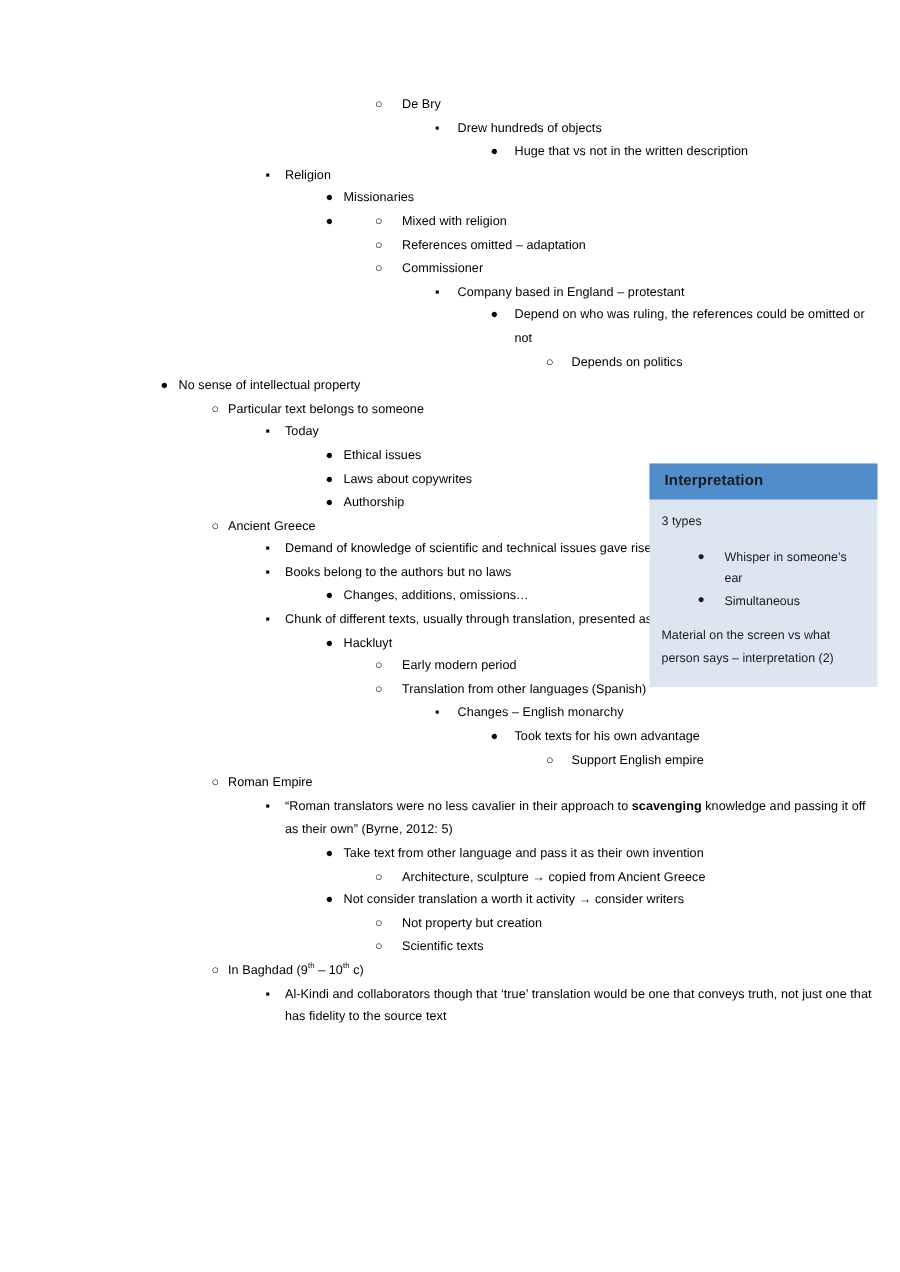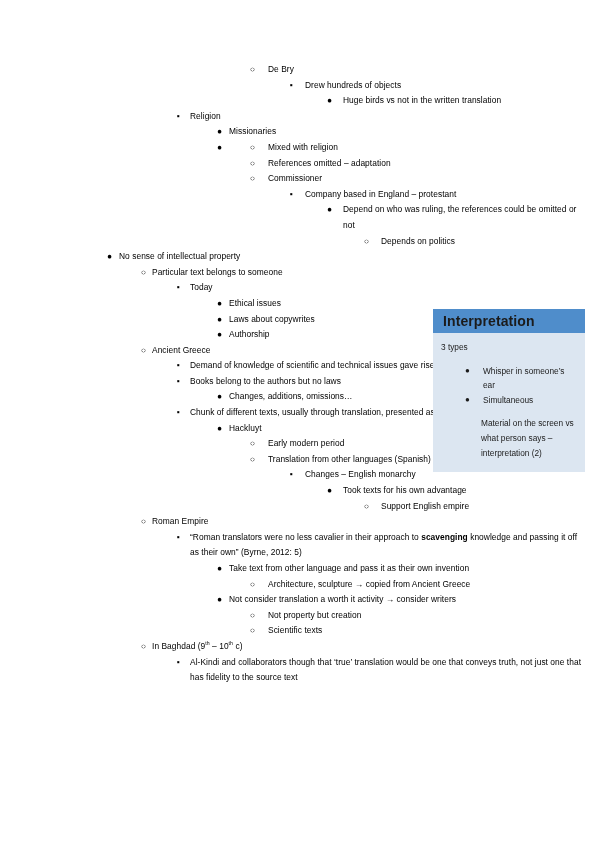--- a/index.html
+++ b/index.html
@@ -90,36 +90,36 @@
     position: absolute;
     left: 433px;
     top: 309px;
     width: 152px;
     background: #dce6f1;
     box-sizing: border-box;
   }
   #callout-header {
     background: #4f8dcb;
     color: #1b1b1b;
-    font-size: 14px;
+    font-size: 10px;
     font-weight: bold;
     line-height: 12px;
     padding: 6px 0 6px 10px;
     letter-spacing: 0.1px;
   }
   #callout-body {
     padding: 7px 8px 12px 8px;
   }
   .co-p {
     font-size: 8.3px;
     line-height: 14.6px;
     margin: 0 0 9px 0;
     color: #1b1b1b;
   }
-  .co-p:last-child { margin-bottom: 0; margin-left: 40px; }
+  .co-p:last-child { margin-bottom: 0; }
   .co-list {
     margin: 0 0 9px 0;
     padding: 0;
     list-style: none;
   }
   .co-list li {
     position: relative;
     font-size: 8.3px;
     line-height: 14.6px;
     padding-left: 42px;
@@ -141,21 +141,21 @@
       <div class="ol-item lv5">
         <span class="bullet b-circ">○</span>
         <span class="txt">De Bry</span>
       </div>
       <div class="ol-item lv6">
         <span class="bullet b-sq">▪</span>
         <span class="txt">Drew hundreds of objects</span>
       </div>
       <div class="ol-item lv7">
         <span class="bullet b-disc">●</span>
-        <span class="txt">Huge birds vs not in the written translation</span>
+        <span class="txt">Huge that vs not in the written description</span>
       </div>
       <div class="ol-item lv3">
         <span class="bullet b-sq">▪</span>
         <span class="txt">Religion</span>
       </div>
       <div class="ol-item lv4">
         <span class="bullet b-disc">●</span>
         <span class="txt">Missionaries</span>
       </div>
       <div class="ol-item lv4">

